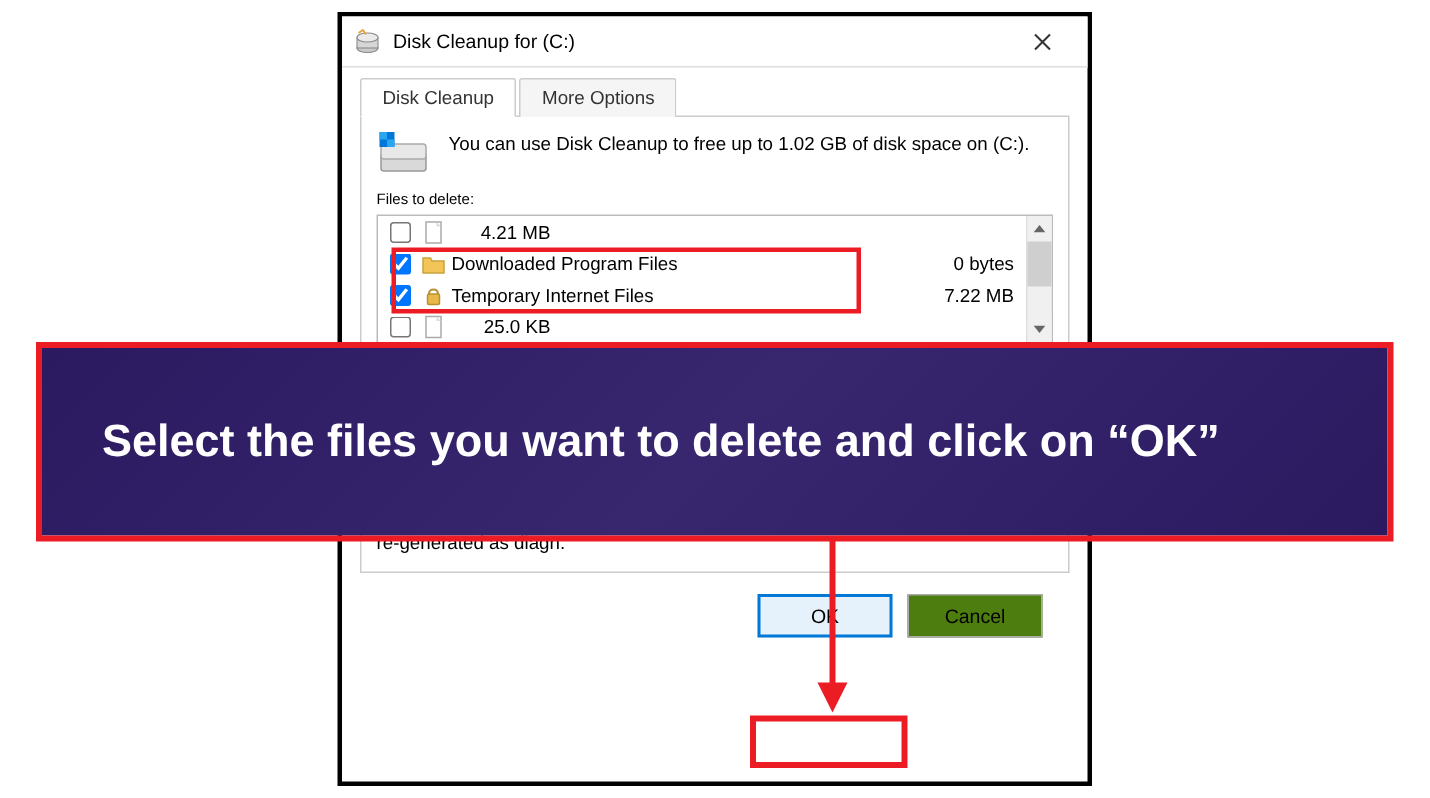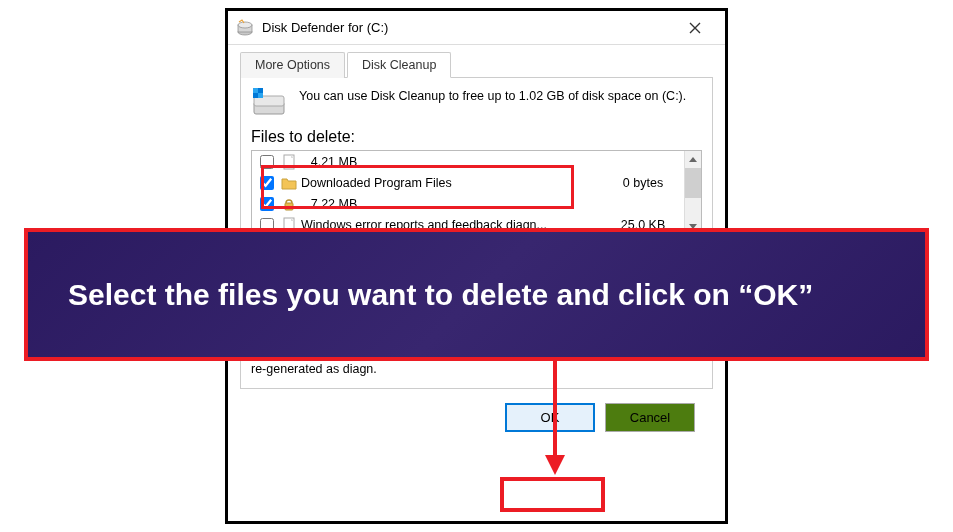--- a/index.html
+++ b/index.html
@@ -81,21 +81,21 @@
   .disk-icon {
     width: 38px; height: 30px;
     flex-shrink: 0;
   }
   .info-text {
     font-size: 12.5px;
     line-height: 1.35;
     color: #000;
   }
   .section-label {
-    font-size: 16px;
+    font-size: 10px;
     margin: 4px 0 4px 0;
     color: #000;
   }
   .file-list {
     border: 1px solid #bbb;
     background: #fff;
     height: auto;
     position: relative;
   }
   .file-list-inner {
@@ -119,21 +119,21 @@
   }
   .file-row .file-label {
     flex: 1;
     white-space: nowrap;
     overflow: hidden;
     text-overflow: ellipsis;
     color: #000;
   }
   .file-row .file-size {
     width: 70px;
-    text-align: center;
+    text-align: right;
     color: #000;
     padding-right: 4px;
   }
   .scrollbar {
     position: absolute;
     right: 0; top: 0; bottom: 0;
     width: 17px;
     background: #f0f0f0;
     border-left: 1px solid #ddd;
   }
@@ -218,32 +218,32 @@
     <span class="titlebar-icon">
       <svg viewBox="0 0 18 18">
           <g>
             <ellipse cx="9" cy="13" rx="7" ry="3" fill="#c9c9c9" stroke="#888" stroke-width="0.7"></ellipse>
             <rect x="2" y="6" width="14" height="7" fill="#d6d6d6" stroke="#888" stroke-width="0.7"></rect>
             <ellipse cx="9" cy="6" rx="7" ry="3" fill="#eaeaea" stroke="#888" stroke-width="0.7"></ellipse>
             <path d="M3 3 L6 1 L8 4" stroke="#e8a23a" stroke-width="1.2" fill="none"></path>
           </g>
         </svg>
     </span>
-    <span class="title-text">Disk Defender for  (C:)</span>
+    <span class="title-text">Disk Cleanup for  (C:)</span>
     <div class="close-btn">
       <svg width="12" height="12" viewBox="0 0 12 12">
           <path d="M1 1 L11 11 M11 1 L1 11" stroke="#333" stroke-width="1.4"></path>
         </svg>
     </div>
   </div>
 
   <div class="dialog-body">
     <div class="tab-row">
+      <div class="tab active">Disk Cleanup</div>
       <div class="tab">More Options</div>
-      <div class="tab active">Disk Cleanup</div>
     </div>
 
     <div class="tab-panel">
       <div class="info-row">
         <span class="disk-icon">
           <svg viewBox="0 0 38 30">
             <rect x="3" y="14" width="30" height="12" rx="2" fill="#d9d9d9" stroke="#999"></rect>
             <rect x="3" y="8" width="30" height="10" rx="2" fill="#e8e8e8" stroke="#aaa"></rect>
             <rect x="2" y="0" width="10" height="10" fill="#0078d7"></rect>
             <rect x="2" y="0" width="5" height="5" fill="#2aa5f0"></rect>
@@ -278,31 +278,31 @@
             <span class="file-size">0 bytes</span>
           </div>
           <div class="file-row">
             <input type="checkbox" class="chk" checked="" style="">
             <span class="file-icon">
               <svg viewBox="0 0 16 16">
                   <rect x="4" y="7" width="8" height="7" rx="1" fill="#e8b94a" stroke="#b8902f"></rect>
                   <path d="M5 7 C5 3 11 3 11 7" fill="none" stroke="#b8902f" stroke-width="1.4"></path>
                 </svg>
             </span>
+            <span class="file-label">Temporary Internet Files</span>
             <span class="file-size">7.22 MB</span>
           </div>
           <div class="file-row">
             <input type="checkbox" class="chk" style="">
             <span class="file-icon">
               <svg viewBox="0 0 16 16">
                   <rect x="3" y="1" width="10" height="14" fill="#fff" stroke="#aaa"></rect>
                   <path d="M10 1 L13 4 L10 4 Z" fill="#ddd"></path>
                 </svg>
             </span>
-            <span class="file-label">Windows error reports and feedback diagn...</span>
             <span class="file-size">25.0 KB</span>
           </div>
         </div>
         <div class="scrollbar">
           <div class="scroll-up">
             <svg width="8" height="5" viewBox="0 0 8 5">
                 <path d="M0 5 L4 0 L8 5 Z" fill="#666"></path>
               </svg>
           </div>
           <div class="scroll-thumb"></div>

